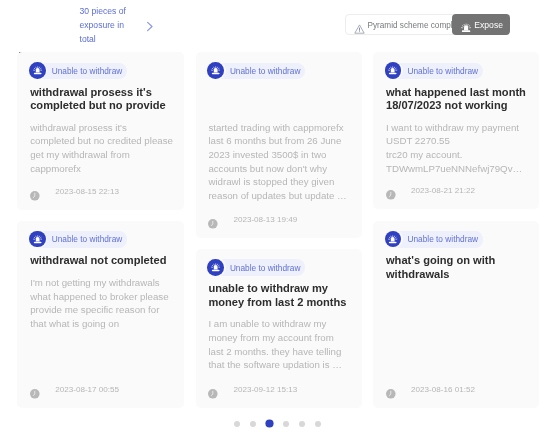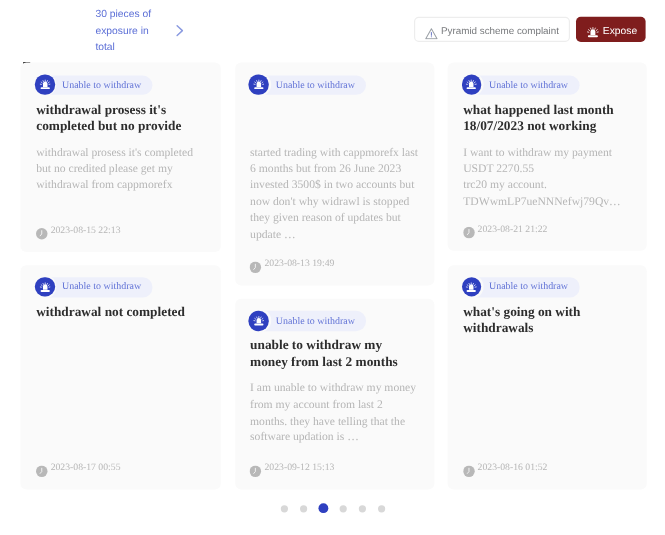--- a/index.html
+++ b/index.html
@@ -10,40 +10,40 @@
   .page{position:relative;width:554px;height:446px;background:#fff;}
 
   
   .hdr-title{position:absolute;left:18.5px;top:18.4px;font-size:10.9px;font-weight:bold;color:#333;letter-spacing:0.25px;margin-top:32px;}
   .hdr-sub{position:absolute;left:79.5px;top:5px;width:56px;font-size:8.6px;line-height:13.75px;color:#5b6ed6;cursor:pointer;}
   .hdr-chev{position:absolute;left:145px;top:17.5px;width:9px;height:10px;}
   .btn-complaint{position:absolute;left:344.5px;top:14.3px;width:130px;height:20.6px;
     border:1px solid #ededed;border-radius:4px;background:#fff;box-sizing:border-box;cursor:pointer;}
   .btn-complaint .ic{position:absolute;left:8.2px;top:5.2px;width:10.4px;height:9.4px;}
   .btn-complaint .lb{position:absolute;left:22px;top:5.3px;font-size:8.2px;color:#77797c;white-space:nowrap;}
-  .btn-expose{position:absolute;left:480px;top:14.3px;width:58.3px;height:20.6px;border-radius:4px;
-    background:#7f1d1d;cursor:pointer;}
+  .btn-expose{position:absolute;left:452px;top:14.3px;width:58.3px;height:20.6px;border-radius:4px;
+    background:#737373;cursor:pointer;}
   .btn-expose .ic{position:absolute;left:8.8px;top:4.5px;width:10.2px;height:11.3px;}
   .btn-expose .lb{position:absolute;left:22.3px;top:5.3px;font-size:8.6px;color:#fff;white-space:nowrap;}
 
   
-  .card{position:absolute;background:#fafafa;border-radius:5px;overflow:hidden;font-family:Liberation Serif, serif;}
+  .card{position:absolute;background:#fafafa;border-radius:5px;overflow:hidden;}
   .badge{position:absolute;left:11.7px;height:16.6px;}
   .badge-pill{position:absolute;left:0.8px;top:0.5px;height:16.2px;border-radius:8.1px;background:#eef0fb;}
   .badge-ring{position:absolute;left:-1.6px;top:-1.7px;width:19.9px;height:19.9px;border-radius:50%;
     background:#fafafa;}
   .badge-circle{position:absolute;left:0;top:0;width:16.6px;height:16.6px;border-radius:50%;
     background:#2f40c0;}
   .badge-circle svg{position:absolute;left:3.6px;top:2.9px;}
   .badge-txt{position:absolute;left:22.6px;top:3.6px;font-size:8.3px;color:#6172d6;white-space:nowrap;}
   .c-title{position:absolute;left:12.8px;font-size:11.1px;line-height:13.3px;font-weight:bold;color:#2d2d2d;}
   .c-body{position:absolute;left:12.8px;font-size:9.7px;line-height:13.65px;color:#b6b6b6;white-space:pre-line;}
   .c-time{position:absolute;left:12.8px;height:10px;}
   .c-time .ic{position:absolute;left:0;top:0;width:9.6px;height:9.6px;}
-  .c-time .tx{position:absolute;left:12px;top:0.4px;font-size:8.1px;color:#b6b6b6;white-space:nowrap;}
+  .c-time .tx{position:absolute;left:25px;top:0.4px;font-size:8.1px;color:#b6b6b6;white-space:nowrap;}
 
   
   .dots{position:absolute;left:0;top:420px;width:554px;text-align:center;font-size:0;}
   .dot{display:inline-block;width:6px;height:6px;border-radius:50%;background:#d8d8d8;
     margin:0 5px;vertical-align:middle;cursor:pointer;}
   .dot.on{background:#2f40c0;width:7px;height:7px;box-shadow:0 0 0 0.6px #2f40c0;}
 </style>
 </head>
 <body>
 
@@ -187,20 +187,21 @@
               <path d="M8.36 7.94 L7.18 5.51" stroke="#ffffff" stroke-width="1.55" stroke-linecap="round" fill="none"></path>
               <path d="M5.46 10.29 L3.33 8.63" stroke="#ffffff" stroke-width="1.55" stroke-linecap="round" fill="none"></path>
               <path d="M3.88 13.67 L1.24 13.11" stroke="#ffffff" stroke-width="1.55" stroke-linecap="round" fill="none"></path>
               <path d="M12 7.6c-2.75 0-4.85 2.15-4.85 4.9v6.55h9.7v-6.55c0-2.75-2.1-4.9-4.85-4.9z" fill="#ffffff"></path>
               <rect x="2.1" y="19.6" width="19.8" height="4.1" rx="2.05" fill="#ffffff"></rect>
             </svg>
           </div>
           <div class="badge-txt">Unable to withdraw</div>
         </div>
         <div class="c-title" style="top:33.6px;width:141.8px">withdrawal not completed</div>
+        <div class="c-body" style="top:55.3px;width:142.8px">I'm not getting my withdrawals what happened to broker please provide me specific reason for that what is going on</div>
         <div class="c-time" style="top:163.9px">
           <span class="ic"><svg width="9.6" height="9.6" viewBox="0 0 20 20">
               <circle cx="10" cy="10" r="10" fill="#b8b8b8"></circle>
               <path d="M10 4.6 L10 10.4 L7.2 13.6" fill="none" stroke="#fafafa" stroke-width="1.5" stroke-linecap="round" stroke-linejoin="round"></path>
             </svg></span>
           <span class="tx">2023-08-17 00:55</span>
         </div>
       </div>
       <div class="card" style="left: 195.6px; top: 248.9px; width: 166.3px; height: 158.7px;">
         <div class="badge" style="top:10.1px">

